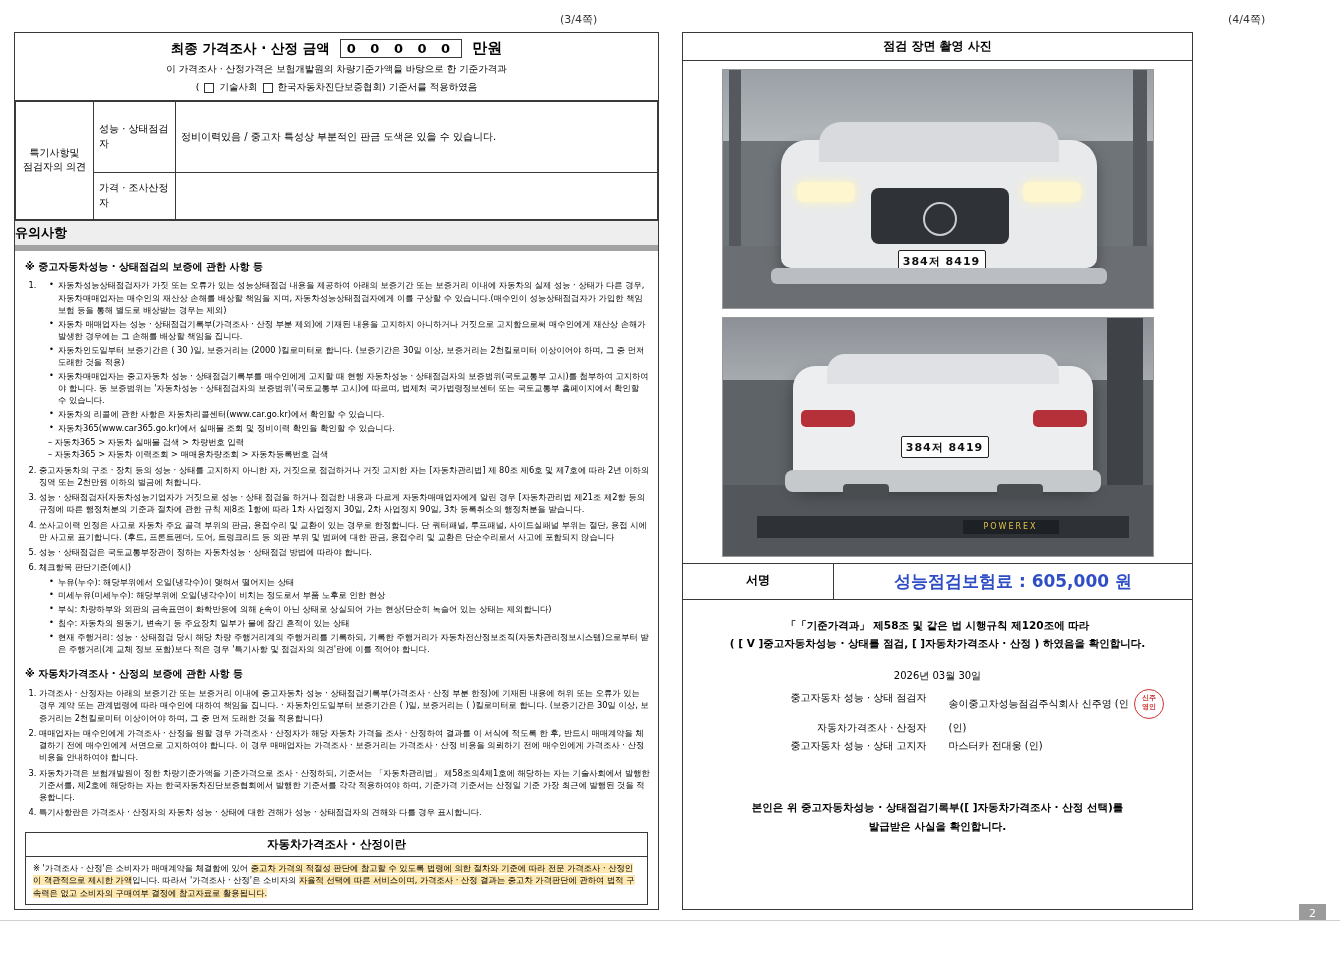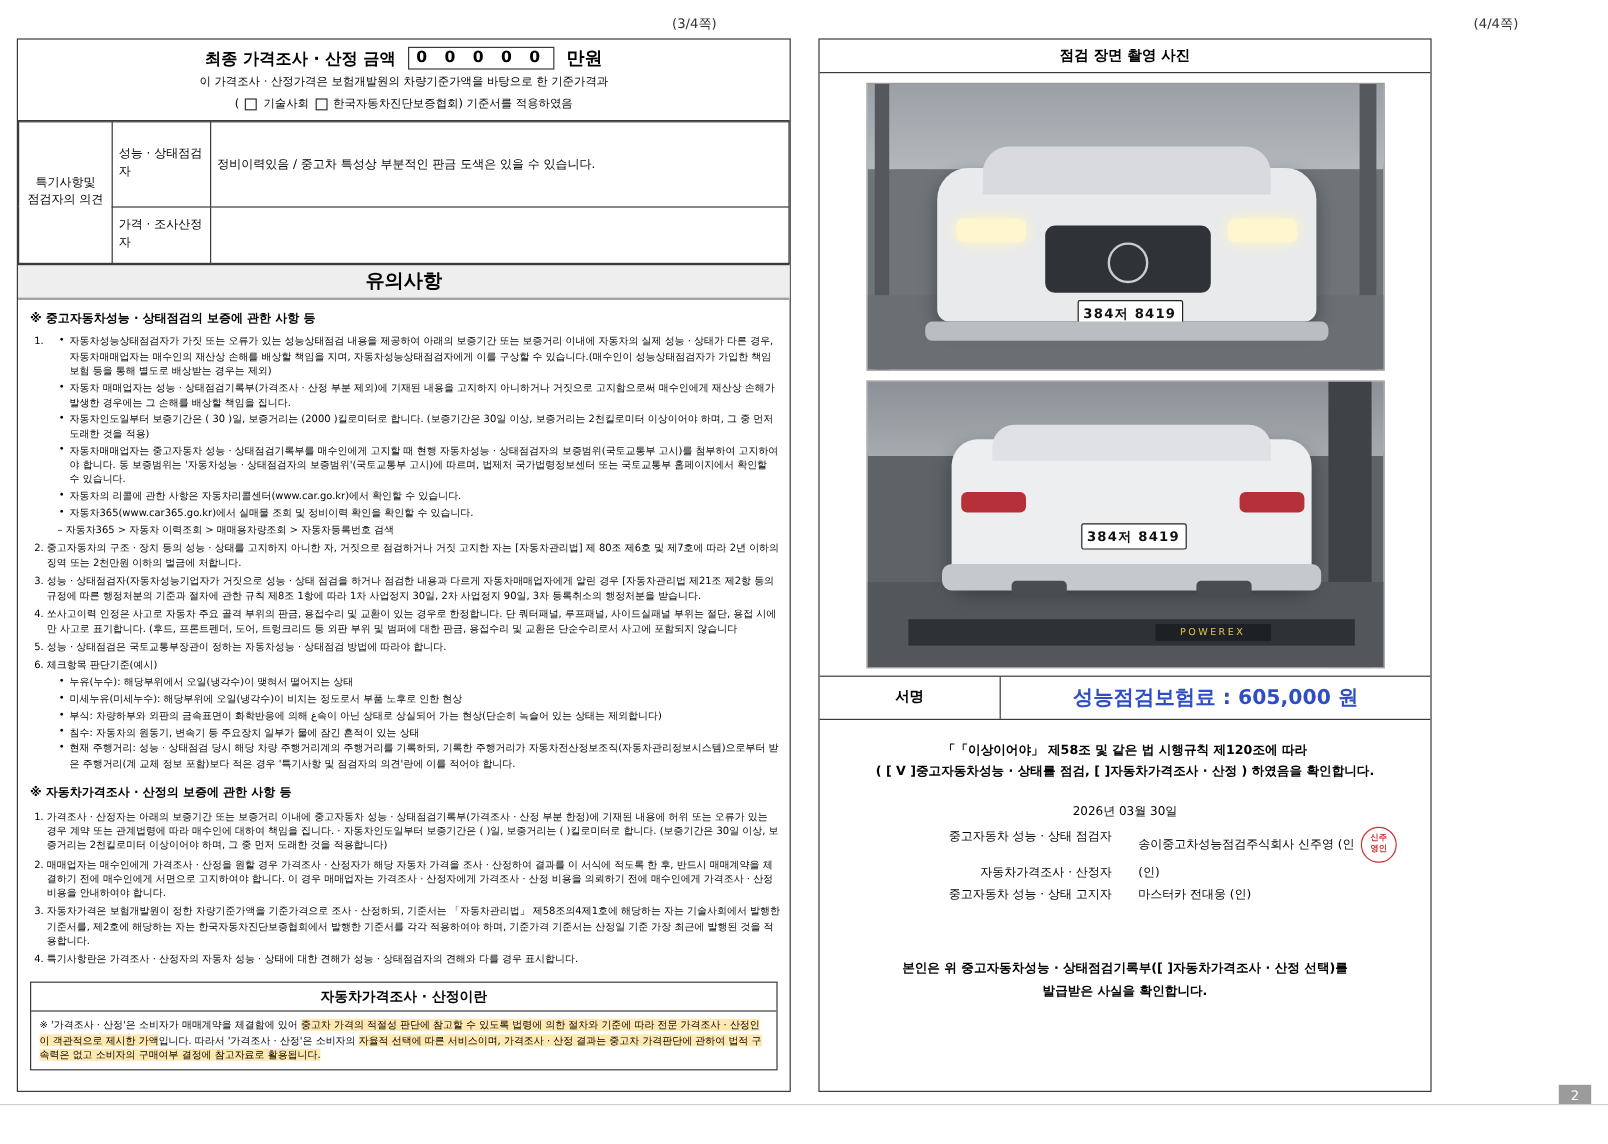--- a/index.html
+++ b/index.html
@@ -29,22 +29,22 @@
   .amt-unit{font-weight:bold;font-size:15px;}
   .hdr-sub{font-size:9.5px;margin-top:4px;line-height:1.5;}
   .chk{display:inline-block;width:8px;height:8px;border:1px solid #333;vertical-align:middle;margin:0 2px;}
 
   table.grid{border-collapse:collapse;width:100%;table-layout:fixed;}
   table.grid td{border:1px solid #3a3a3a;font-size:10px;padding:4px 5px;vertical-align:middle;}
   .cell-label{text-align:center;font-size:10px;line-height:1.45;}
   .cell-note{font-size:10.5px;}
 
   .bar{
-    border-top:1px solid #3a3a3a;border-bottom:2px solid #a3a3a3;
-    background:#eeeeee;text-align:center;font-size:16px;font-weight:bold;padding:3px 0;
+    border-top:1px solid #3a3a3a;border-bottom:6px solid #a3a3a3;
+    background:#eeeeee;text-align:left;font-size:13px;font-weight:bold;padding:3px 0;
   }
   .notice-body{padding:6px 8px 4px 8px;font-size:8.3px;line-height:1.48;}
   .sec-title{font-weight:bold;font-size:10px;margin:3px 0 5px 2px;}
   ol.num{margin:0 0 0 16px;padding:0;}
   ol.num>li{margin-bottom:3px;}
   ul.dot{margin:2px 0 2px 10px;padding:0;list-style:none;}
   ul.dot>li{position:relative;padding-left:9px;margin-bottom:1.5px;}
   ul.dot>li:before{content:"•";position:absolute;left:0;top:-1px;}
   .indent{margin-left:9px;}
 
@@ -140,20 +140,21 @@
       <ol class="num">
         <li>
           <ul class="dot">
             <li>자동차성능상태점검자가 가짓 또는 오류가 있는 성능상태점검 내용을 제공하여 아래의 보증기간 또는 보증거리 이내에 자동차의 실제 성능 · 상태가 다른 경우, 자동차매매업자는 매수인의 재산상 손해를 배상할 책임을 지며, 자동차성능상태점검자에게 이를 구상할 수 있습니다.(매수인이 성능상태점검자가 가입한 책임보험 등을 통해 별도로 배상받는 경우는 제외)</li>
             <li>자동차 매매업자는 성능 · 상태점검기록부(가격조사 · 산정 부분 제외)에 기재된 내용을 고지하지 아니하거나 거짓으로 고지함으로써 매수인에게 재산상 손해가 발생한 경우에는 그 손해를 배상할 책임을 집니다.</li>
             <li>자동차인도일부터 보증기간은 ( 30 )일, 보증거리는 (2000 )킬로미터로 합니다. (보증기간은 30일 이상, 보증거리는 2천킬로미터 이상이어야 하며, 그 중 먼저 도래한 것을 적용)</li>
             <li>자동차매매업자는 중고자동차 성능 · 상태점검기록부를 매수인에게 고지할 때 현행 자동차성능 · 상태점검자의 보증범위(국토교통부 고시)를 첨부하여 고지하여야 합니다. 동 보증범위는 '자동차성능 · 상태점검자의 보증범위'(국토교통부 고시)에 따르며, 법제처 국가법령정보센터 또는 국토교통부 홈페이지에서 확인할 수 있습니다.</li>
             <li>자동차의 리콜에 관한 사항은 자동차리콜센터(www.car.go.kr)에서 확인할 수 있습니다.</li>
             <li>자동차365(www.car365.go.kr)에서 실매물 조회 및 정비이력 확인을 확인할 수 있습니다.</li>
           </ul>
+          <div class="indent">– 자동차365 &gt; 자동차 실매물 검색 &gt; 차량번호 입력</div>
           <div class="indent">– 자동차365 &gt; 자동차 이력조회 &gt; 매매용차량조회 &gt; 자동차등록번호 검색</div>
         </li>
         <li>중고자동차의 구조 · 장치 등의 성능 · 상태를 고지하지 아니한 자, 거짓으로 점검하거나 거짓 고지한 자는 [자동차관리법] 제 80조 제6호 및 제7호에 따라 2년 이하의 징역 또는 2천만원 이하의 벌금에 처합니다.</li>
         <li>성능 · 상태점검자(자동차성능기업자가 거짓으로 성능 · 상태 점검을 하거나 점검한 내용과 다르게 자동차매매업자에게 알린 경우 [자동차관리법 제21조 제2항 등의 규정에 따른 행정처분의 기준과 절차에 관한 규칙 제8조 1항에 따라 1차 사업정지 30일, 2차 사업정지 90일, 3차 등록취소의 행정처분을 받습니다.</li>
         <li>쏘사고이력 인정은 사고로 자동차 주요 골격 부위의 판금, 용접수리 및 교환이 있는 경우로 한정합니다. 단 쿼터패널, 루프패널, 사이드실패널 부위는 절단, 용접 시에만 사고로 표기합니다. (후드, 프론트펜더, 도어, 트렁크리드 등 외판 부위 및 범퍼에 대한 판금, 용접수리 및 교환은 단순수리로서 사고에 포함되지 않습니다</li>
         <li>성능 · 상태점검은 국토교통부장관이 정하는 자동차성능 · 상태점검 방법에 따라야 합니다.</li>
         <li>
           <span>체크항목 판단기준(예시)</span>
           <ul class="dot">
             <li>누유(누수): 해당부위에서 오일(냉각수)이 맺혀서 떨어지는 상태</li>
@@ -161,21 +162,21 @@
             <li>부식: 차량하부와 외판의 금속표면이 화학반응에 의해 غ속이 아닌 상태로 상실되어 가는 현상(단순히 녹슬어 있는 상태는 제외합니다)</li>
             <li>침수: 자동차의 원동기, 변속기 등 주요장치 일부가 물에 잠긴 흔적이 있는 상태</li>
             <li>현재 주행거리: 성능 · 상태점검 당시 해당 차량 주행거리계의 주행거리를 기록하되, 기록한 주행거리가 자동차전산정보조직(자동차관리정보시스템)으로부터 받은 주행거리(계 교체 정보 포함)보다 적은 경우 '특기사항 및 점검자의 의견'란에 이를 적어야 합니다.</li>
           </ul>
         </li>
       </ol>
 
       <div class="sec-title" style="margin-top:12px;">※ 자동차가격조사 · 산정의 보증에 관한 사항 등</div>
       <ol class="num">
         <li>가격조사 · 산정자는 아래의 보증기간 또는 보증거리 이내에 중고자동차 성능 · 상태점검기록부(가격조사 · 산정 부분 한정)에 기재된 내용에 허위 또는 오류가 있는 경우 계약 또는 관계법령에 따라 매수인에 대하여 책임을 집니다. · 자동차인도일부터 보증기간은 (          )일, 보증거리는 (          )킬로미터로 합니다. (보증기간은 30일 이상, 보증거리는 2천킬로미터 이상이어야 하며, 그 중 먼저 도래한 것을 적용합니다)</li>
-        <li>매매업자는 매수인에게 가격조사 · 산정을 원할 경우 가격조사 · 산정자가 해당 자동차 가격을 조사 · 산정하여 결과를 이 서식에 적도록 한 후, 반드시 매매계약을 체결하기 전에 매수인에게 서면으로 고지하여야 합니다. 이 경우 매매업자는 가격조사 · 산정자에게 가격조사 · 산정 비용을 의뢰하기 전에 매수인에게 가격조사 · 산정 비용을 안내하여야 합니다.</li>
+        <li>매매업자는 매수인에게 가격조사 · 산정을 원할 경우 가격조사 · 산정자가 해당 자동차 가격을 조사 · 산정하여 결과를 이 서식에 적도록 한 후, 반드시 매매계약을 체결하기 전에 매수인에게 서면으로 고지하여야 합니다. 이 경우 매매업자는 가격조사 · 보증거리는 가격조사 · 산정 비용을 의뢰하기 전에 매수인에게 가격조사 · 산정 비용을 안내하여야 합니다.</li>
         <li>자동차가격은 보험개발원이 정한 차량기준가액을 기준가격으로 조사 · 산정하되, 기준서는 「자동차관리법」 제58조의4제1호에 해당하는 자는 기술사회에서 발행한 기준서를, 제2호에 해당하는 자는 한국자동차진단보증협회에서 발행한 기준서를 각각 적용하여야 하며, 기준가격 기준서는 산정일 기준 가장 최근에 발행된 것을 적용합니다.</li>
         <li>특기사항란은 가격조사 · 산정자의 자동차 성능 · 상태에 대한 견해가 성능 · 상태점검자의 견해와 다를 경우 표시합니다.</li>
       </ol>
     </div>
 
     <div class="def-box">
       <div class="def-head">자동차가격조사 · 산정이란</div>
       <div class="def-body">
         <span>※ '가격조사 · 산정'은 소비자가 매매계약을 체결함에 있어 </span><span class="hl">중고차 가격의 적절성 판단에 참고할 수 있도록 법령에 의한 절차와 기준에 따라 전문 가격조사 · 산정인이 객관적으로 제시한 가액</span><span>입니다. 따라서 '가격조사 · 산정'은 소비자의 </span><span class="hl">자율적 선택에 따른 서비스이며, 가격조사 · 산정 결과는 중고차 가격판단에 관하여 </span><span class="hl">법적 구속력은 없고 소비자의 구매여부 결정에 참고자료로 활용됩니다.</span>
       </div>
@@ -229,21 +230,21 @@
         <div style="position:absolute;left:240px;bottom:22px;width:96px;height:14px;background:#1d2024;color:#e0c24a;font-size:8px;text-align:center;line-height:14px;letter-spacing:2px;">POWEREX</div>
       </div>
     </div>
 
     <div class="sig-row">
       <div class="sig-label">서명</div>
       <div class="sig-fee">성능점검보험료 : 605,000 원</div>
     </div>
 
     <div class="legal">
-      <div>「「이상이어야」 제58조 및 같은 법 시행규칙 제120조에 따라</div>
+      <div>「「기준가격과」 제58조 및 같은 법 시행규칙 제120조에 따라</div>
       <div>( [ V ]중고자동차성능 · 상태를 점검, [    ]자동차가격조사 · 산정 ) 하였음을 확인합니다.</div>
     </div>
 
     <div class="legal2">2026년 03월 30일</div>
 
     <div class="names">
       <div class="nrow">
         <div class="nleft">중고자동차 성능 · 상태 점검자</div>
         <div class="nright">
           <span>송이중고차성능점검주식회사 신주영  (인</span>

